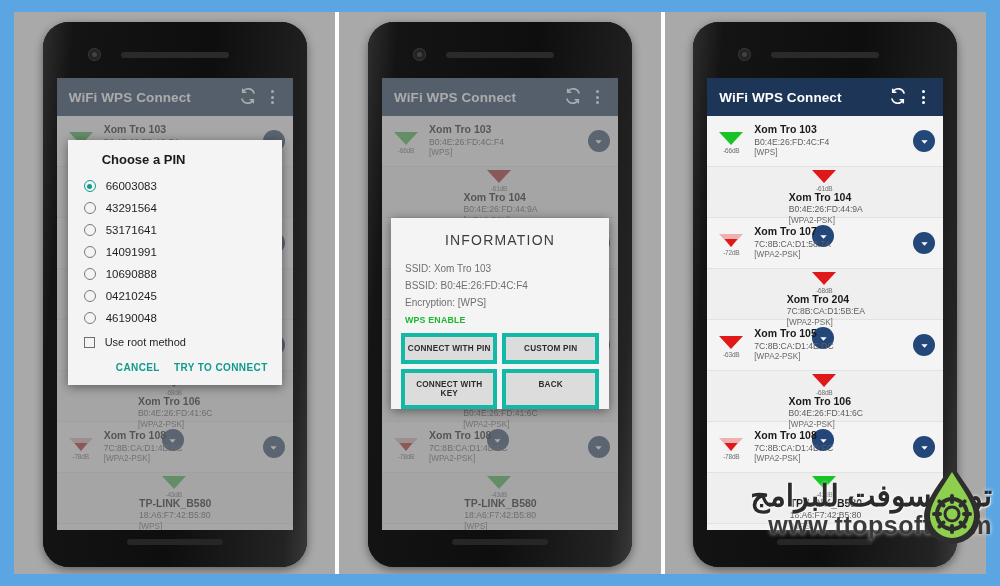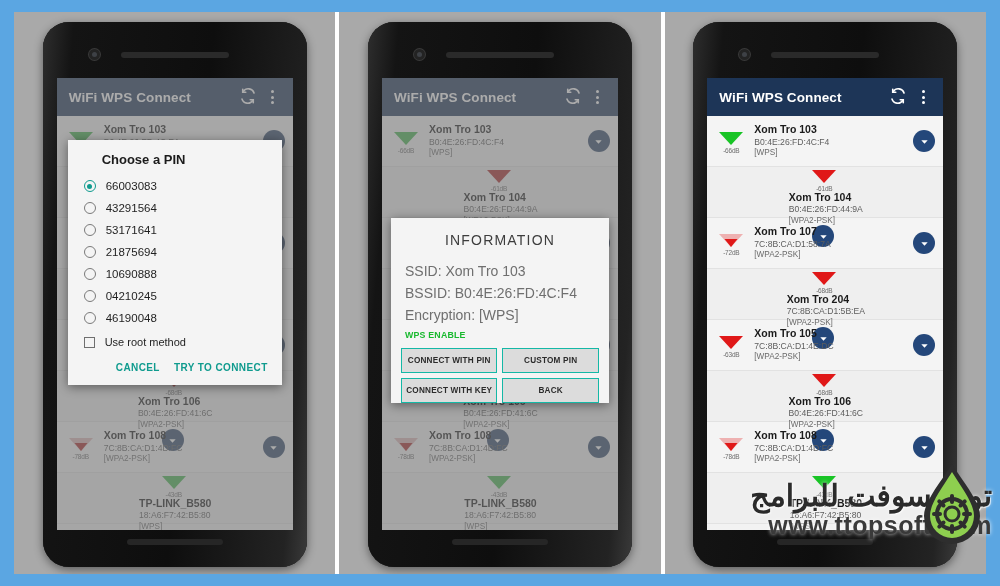--- a/index.html
+++ b/index.html
@@ -97,25 +97,25 @@
   .pin-label{font-size:11.5px;color:#1f1f1f;}
   .check-row{display:flex;align-items:center;gap:10px;padding:7px 16px 4px;}
   .checkbox{width:11px;height:11px;border:1.6px solid #6f6f6f;flex:0 0 auto;box-sizing:border-box;}
   .check-label{font-size:11px;color:#1f1f1f;}
   .dlg-actions{display:flex;justify-content:flex-end;gap:14px;padding:10px 14px 6px;}
   .txtbtn{font-size:10px;font-weight:bold;color:#0f9b8e;letter-spacing:.4px;}
 
   
   .info-dialog{left:9px;top:140px;width:218px;padding:10px 0 0;}
   .info-title{text-align:center;font-size:14px;color:#3d3d3d;letter-spacing:1.2px;padding:4px 0 12px;}
-  .info-line{font-size:14px;color:#6f6f6f;padding:3px 14px;}
+  .info-line{font-size:10px;color:#6f6f6f;padding:3px 14px;}
   .wps-enable{font-size:8.8px;font-weight:bold;color:#18b92e;padding:4px 14px 8px;letter-spacing:.2px;}
   .btn-grid{display:flex;flex-wrap:wrap;gap:5px;padding:0 10px;}
   .gbtn{
-    flex:1 1 calc(50% - 5px);background:#dcdcdc;border:1px solid #14b8a6;
+    flex:1 1 calc(50% - 5px);background:#dcdcdc;border:4px solid #14b8a6;
     text-align:center;font-size:8.2px;font-weight:bold;color:#2b2b2b;
     padding:7px 2px;letter-spacing:.2px;box-sizing:border-box;
   }
 
   
   .watermark{position:absolute;right:8px;bottom:48px;z-index:20;text-align:right;pointer-events:none;}
   .wm-ar{
     font-size:30px;font-weight:bold;color:#2b2b2b;direction:rtl;
     text-shadow:0 0 4px rgba(255,255,255,.85),1px 1px 0 rgba(255,255,255,.6);
     line-height:1;
@@ -318,21 +318,21 @@
                 <div class="pin-item">
                   <span class="radio"></span>
                   <span class="pin-label">43291564</span>
                 </div>
                 <div class="pin-item">
                   <span class="radio"></span>
                   <span class="pin-label">53171641</span>
                 </div>
                 <div class="pin-item">
                   <span class="radio"></span>
-                  <span class="pin-label">21875694</span>
+                  <span class="pin-label">14091991</span>
                 </div>
                 <div class="pin-item">
                   <span class="radio"></span>
                   <span class="pin-label">10690888</span>
                 </div>
                 <div class="pin-item">
                   <span class="radio"></span>
                   <span class="pin-label">04210245</span>
                 </div>
                 <div class="pin-item">

